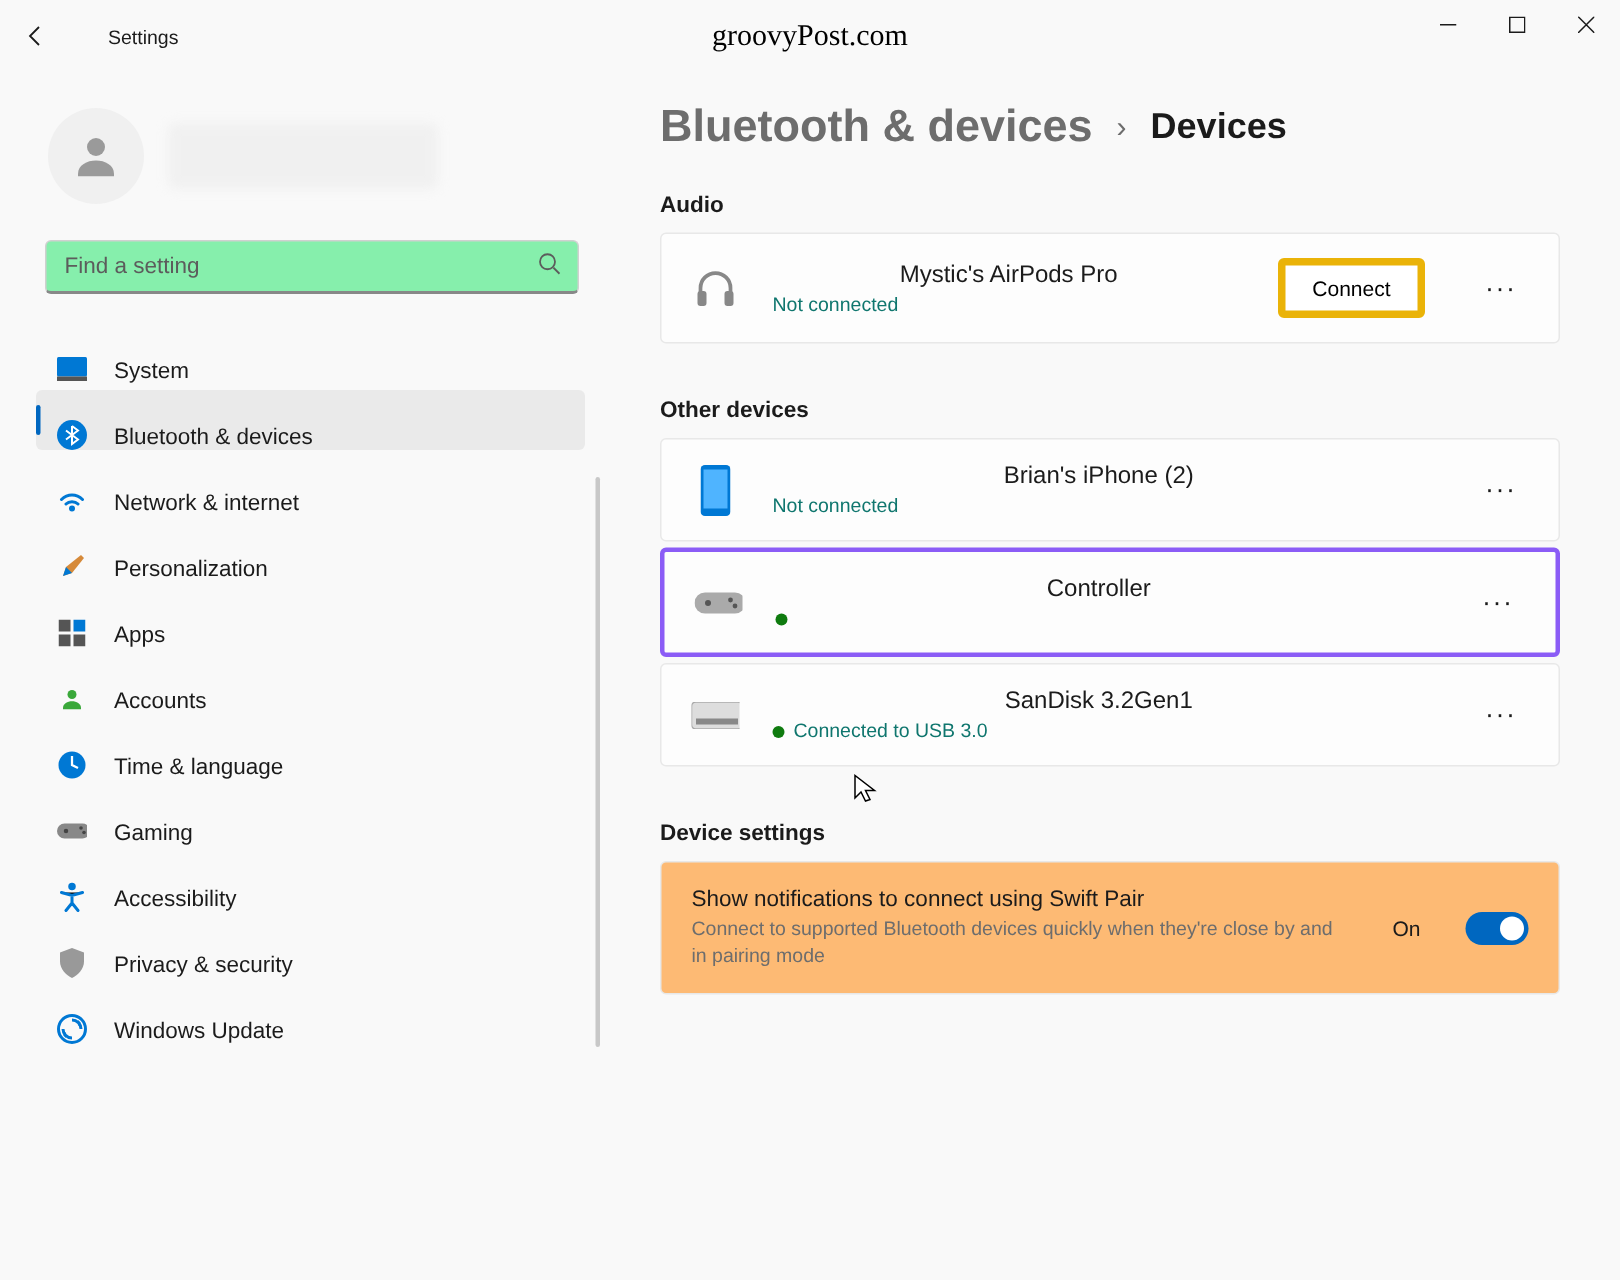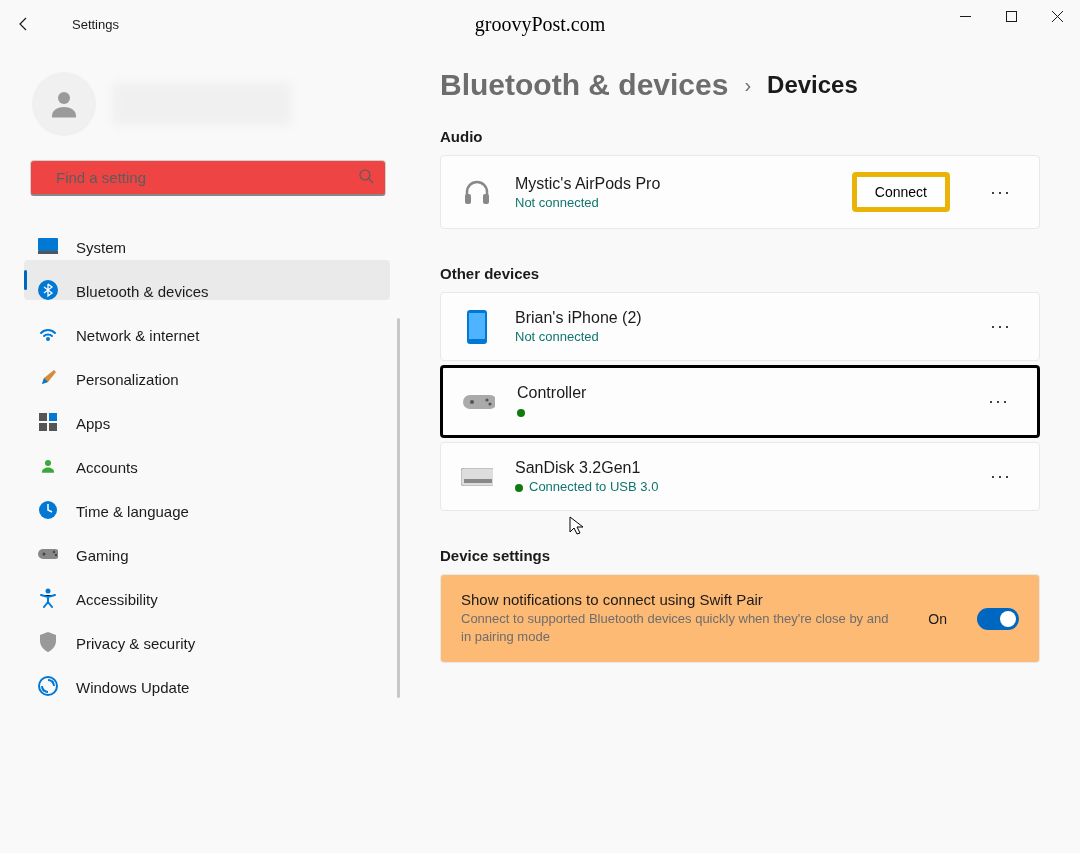--- a/index.html
+++ b/index.html
@@ -10,40 +10,40 @@
 .watermark { position: absolute; left: 50%; transform: translateX(-50%); font-family: Georgia, serif; font-size: 20px; color: #000000; }
 .win-controls { position: absolute; right: 0; top: 0; display: flex; }
 .win-btn { width: 46px; height: 32px; display: flex; align-items: center; justify-content: center; cursor: pointer; }
 .shell { display: flex; height: calc(100% - 48px); }
 .sidebar { width: 400px; padding: 8px 8px 0 24px; display: flex; flex-direction: column; position: relative; }
 .account { display: flex; align-items: center; gap: 16px; padding: 16px 8px 24px 8px; }
 .avatar { width: 64px; height: 64px; border-radius: 50%; background: #f0f0f0; display: flex; align-items: center; justify-content: center; }
 .avatar svg { width: 36px; height: 36px; fill: #9a9a9a; }
 .account-name { width: 180px; height: 44px; background: #e8e8e8; border-radius: 4px; filter: blur(4px); opacity: 0.5; }
 .search-wrap { position: relative; margin: 0 6px 20px 6px; }
-.search { width: 100%; height: 36px; border: 1px solid #d0d0d0; border-bottom: 2px solid #888; border-radius: 4px; padding: 0 40px 0 25px; font-size: 15px; background: #ef4444; }
+.search { width: 100%; height: 36px; border: 1px solid #d0d0d0; border-bottom: 2px solid #888; border-radius: 4px; padding: 0 40px 0 12px; font-size: 15px; background: #86efac; }
 .search::placeholder { color: #5c5c5c; }
 .search-icon { position: absolute; right: 12px; top: 50%; transform: translateY(-50%); }
 .nav { flex: 1; overflow-y: auto; padding-right: 2px; }
 .nav-item { display: flex; align-items: flex-end; gap: 18px; height: 40px; padding: 0 14px; border-radius: 4px; cursor: pointer; margin-bottom: 4px; font-size: 15px; position: relative; }
 .nav-item.selected { background: #eaeaea; }
 .nav-item.selected::before { content: ""; position: absolute; left: 0; top: 10px; bottom: 10px; width: 3px; background: #0067c0; border-radius: 2px; }
 .nav-icon { width: 20px; height: 20px; display: flex; align-items: center; justify-content: center; flex-shrink: 0; }
 .scrollbar { position: absolute; right: 0; top: 270px; width: 3px; height: 380px; background: #c8c8c8; border-radius: 2px; }
 .main { flex: 1; padding: 20px 40px 0 40px; overflow-y: auto; }
 .breadcrumb { display: flex; align-items: center; gap: 16px; margin-bottom: 26px; }
 .crumb-parent { font-size: 30px; font-weight: 600; color: #6d6d6d; cursor: pointer; }
 .crumb-sep { font-size: 20px; color: #6d6d6d; }
 .crumb-current { font-size: 24px; font-weight: 600; }
 .section-title { font-size: 15px; font-weight: 600; margin-bottom: 10px; margin-top: 4px; }
 .card { background: #fdfdfd; border: 1px solid #e8e8e8; border-radius: 4px; padding: 16px 20px; display: flex; align-items: center; gap: 22px; margin-bottom: 4px; }
-.card.highlighted { border: 3px solid #000000; }
+.card.highlighted { border: 3px solid #8b5cf6; }
 .device-icon { width: 32px; height: 32px; display: flex; align-items: center; justify-content: center; flex-shrink: 0; }
 .device-info { flex: 1; }
-.device-name { font-size: 16px; }
+.device-name { font-size: 16px; text-align: center; }
 .device-status { font-size: 13px; color: #0f766e; margin-top: 2px; }
 .status-dot { display: inline-block; width: 8px; height: 8px; border-radius: 50%; background: #0f7b0f; margin-right: 6px; vertical-align: middle; }
 .connect-btn { background: #fff; border: 5px solid #eab308; border-radius: 4px; padding: 7px 18px; font-size: 14px; cursor: pointer; }
 .more-btn { cursor: pointer; padding: 6px 8px; font-size: 18px; letter-spacing: 1px; color: #1b1b1b; margin-left: 10px; }
 .section-gap { height: 28px; }
 .setting-card { background: #fdba74; border: 1px solid #e8e8e8; border-radius: 4px; padding: 16px 20px; display: flex; align-items: center; gap: 20px; }
 .setting-text { flex: 1; }
 .setting-title { font-size: 15px; }
 .setting-desc { font-size: 13px; color: #6d6d6d; margin-top: 2px; line-height: 1.4; max-width: 440px; }
 .toggle-label { font-size: 14px; margin-right: 10px; }

